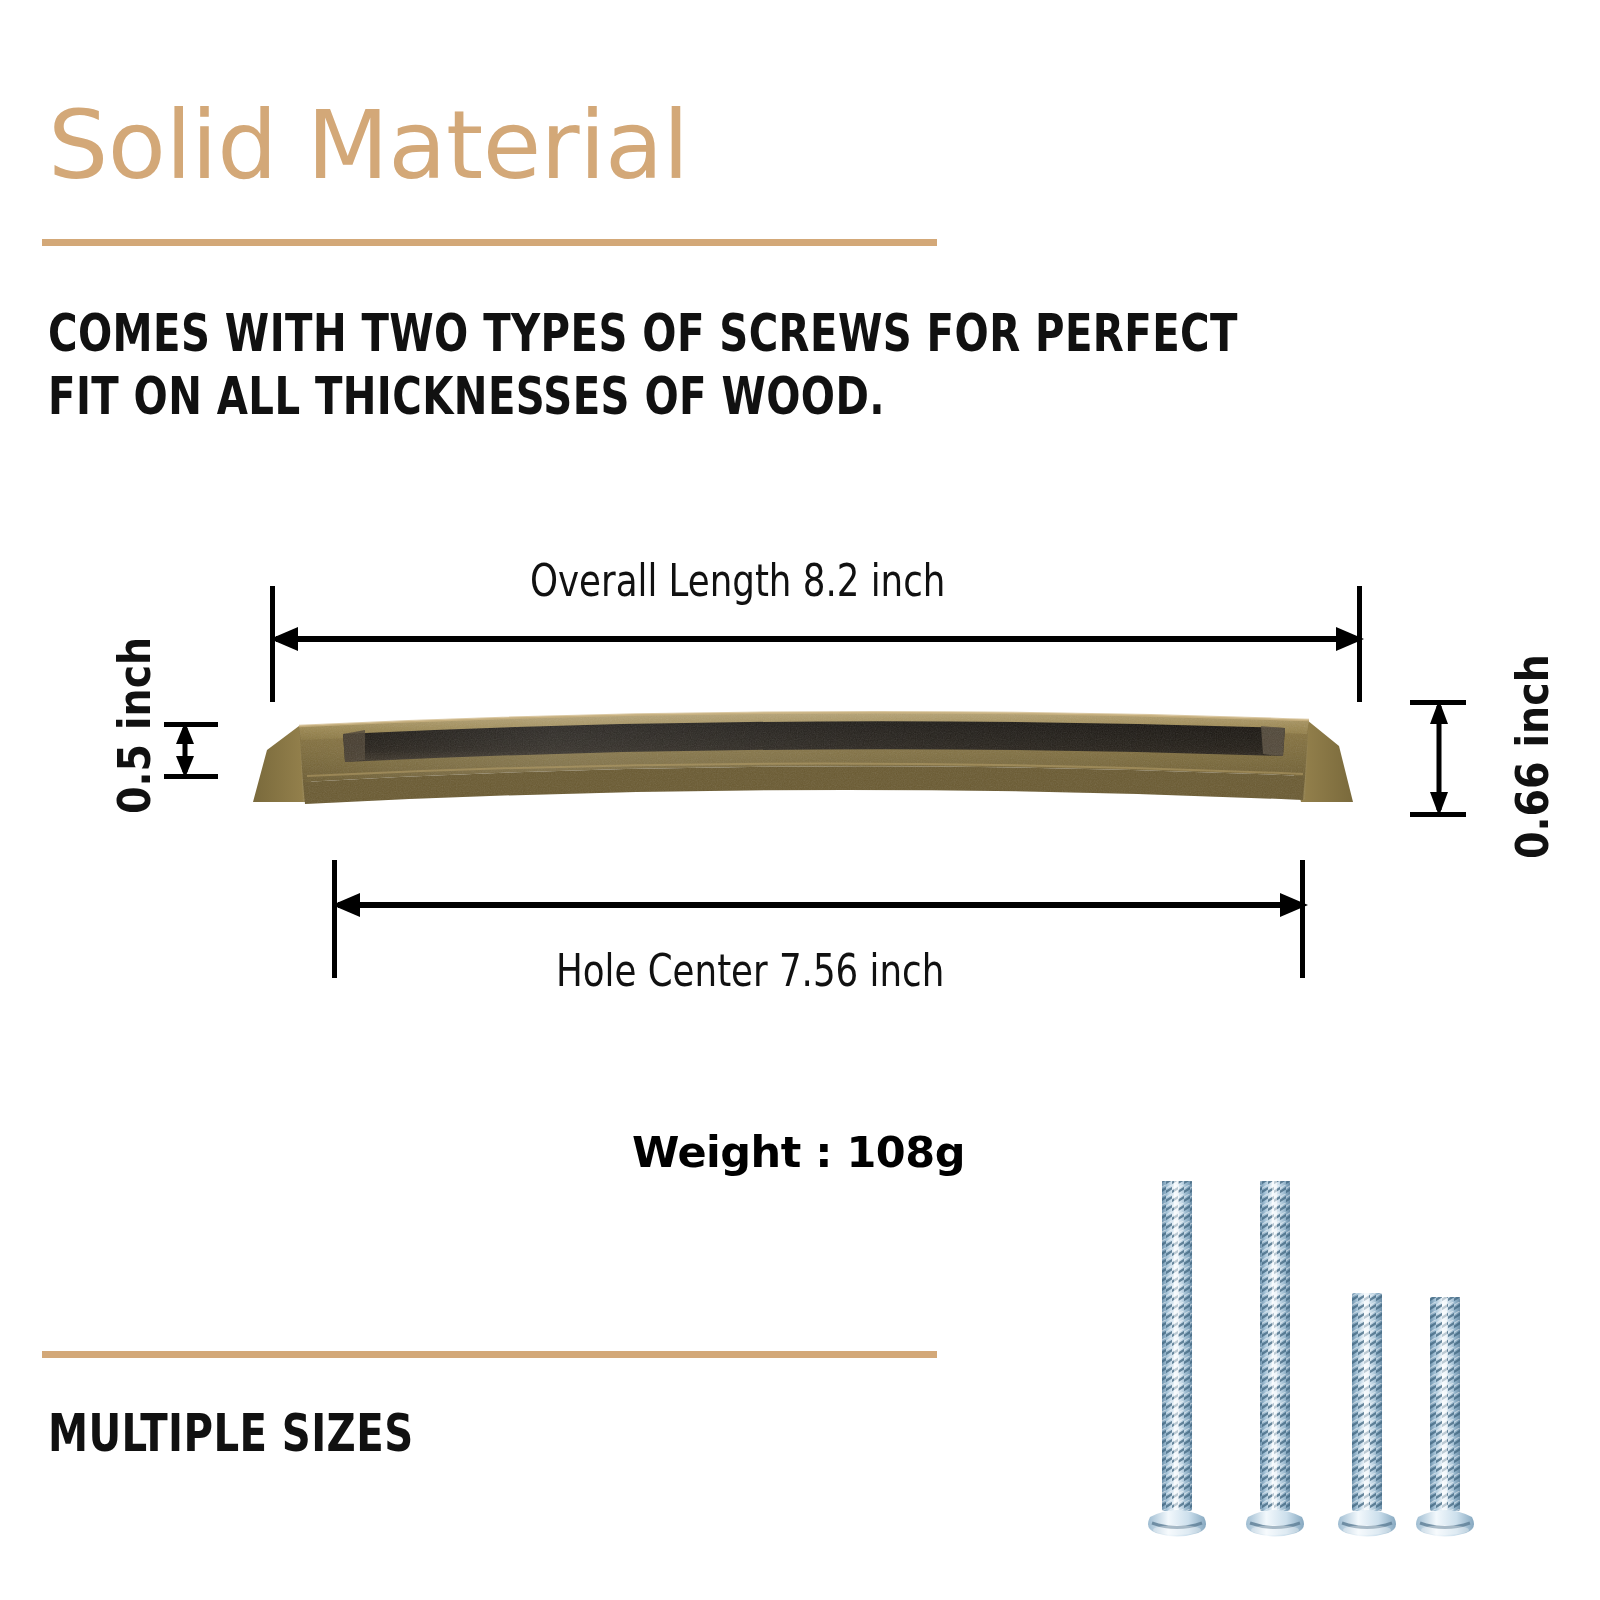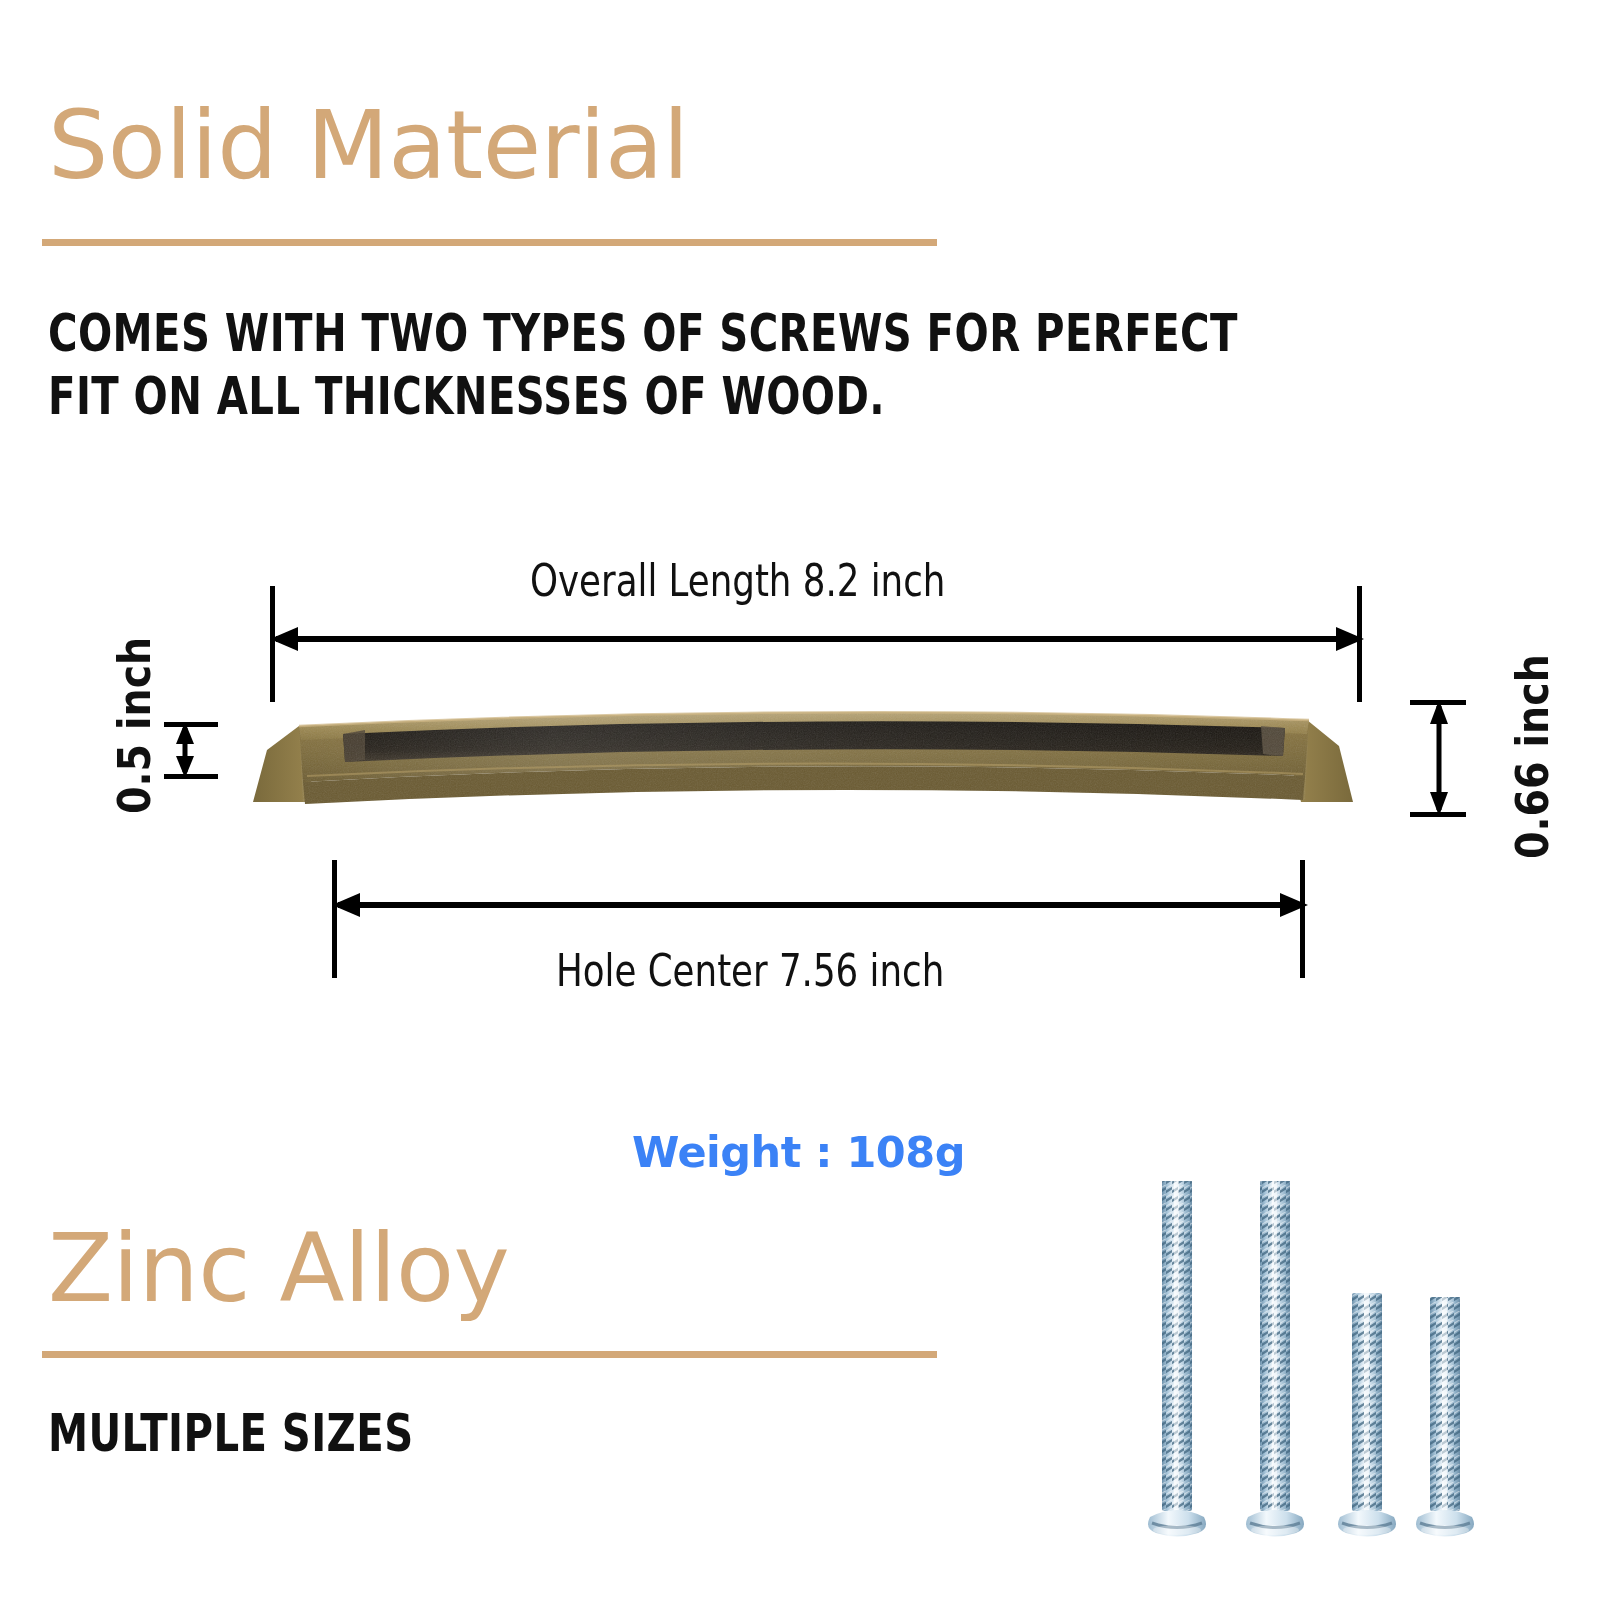--- a/index.html
+++ b/index.html
@@ -122,21 +122,21 @@
   .handle-svg { display:block; width:100%; height:100%; }
 
   
   #weight-label {
     position: absolute;
     left: 632px;
     top: 1113px;
     font-family: "DejaVu Sans", sans-serif;
     font-weight: 700;
     font-size: 43px;
-    color: #3b82f6;
+    color: #000000;
     letter-spacing: -0.5px;
     white-space: nowrap;
   }
 
   
   #screws-wrap {
     position: absolute;
     left: 1112px;
     top: 1135px;
     width: 368px;
@@ -265,21 +265,20 @@
   <svg style="position:absolute; left:324px; top:866px; width:992px; height:50px;" viewBox="0 0 992 50">
     <line x1="14" y1="25" x2="978" y2="25" stroke="#000" stroke-width="6"></line>
     <polygon points="8,25 36,13 36,37" fill="#000"></polygon>
     <polygon points="984,25 956,13 956,37" fill="#000"></polygon>
   </svg>
 
   <div class="dim-label" style="left:556px; top:931px;">Hole Center 7.56 inch</div>
 
   <div id="weight-label">Weight : 108g</div>
 
-  <div class="section-heading" id="heading-zinc-alloy">Zinc Alloy</div>
 
   <div class="heading-rule" id="rule-bottom"></div>
 
   <div class="subheading" id="subheading-sizes">MULTIPLE SIZES</div>
 
   <div id="screws-wrap">
     <svg class="screws-svg" viewBox="0 0 368 420" preserveAspectRatio="none">
       <defs>
         <linearGradient id="shaft" x1="0" y1="0" x2="1" y2="0">
           <stop offset="0%" stop-color="#6f93ad"></stop>

